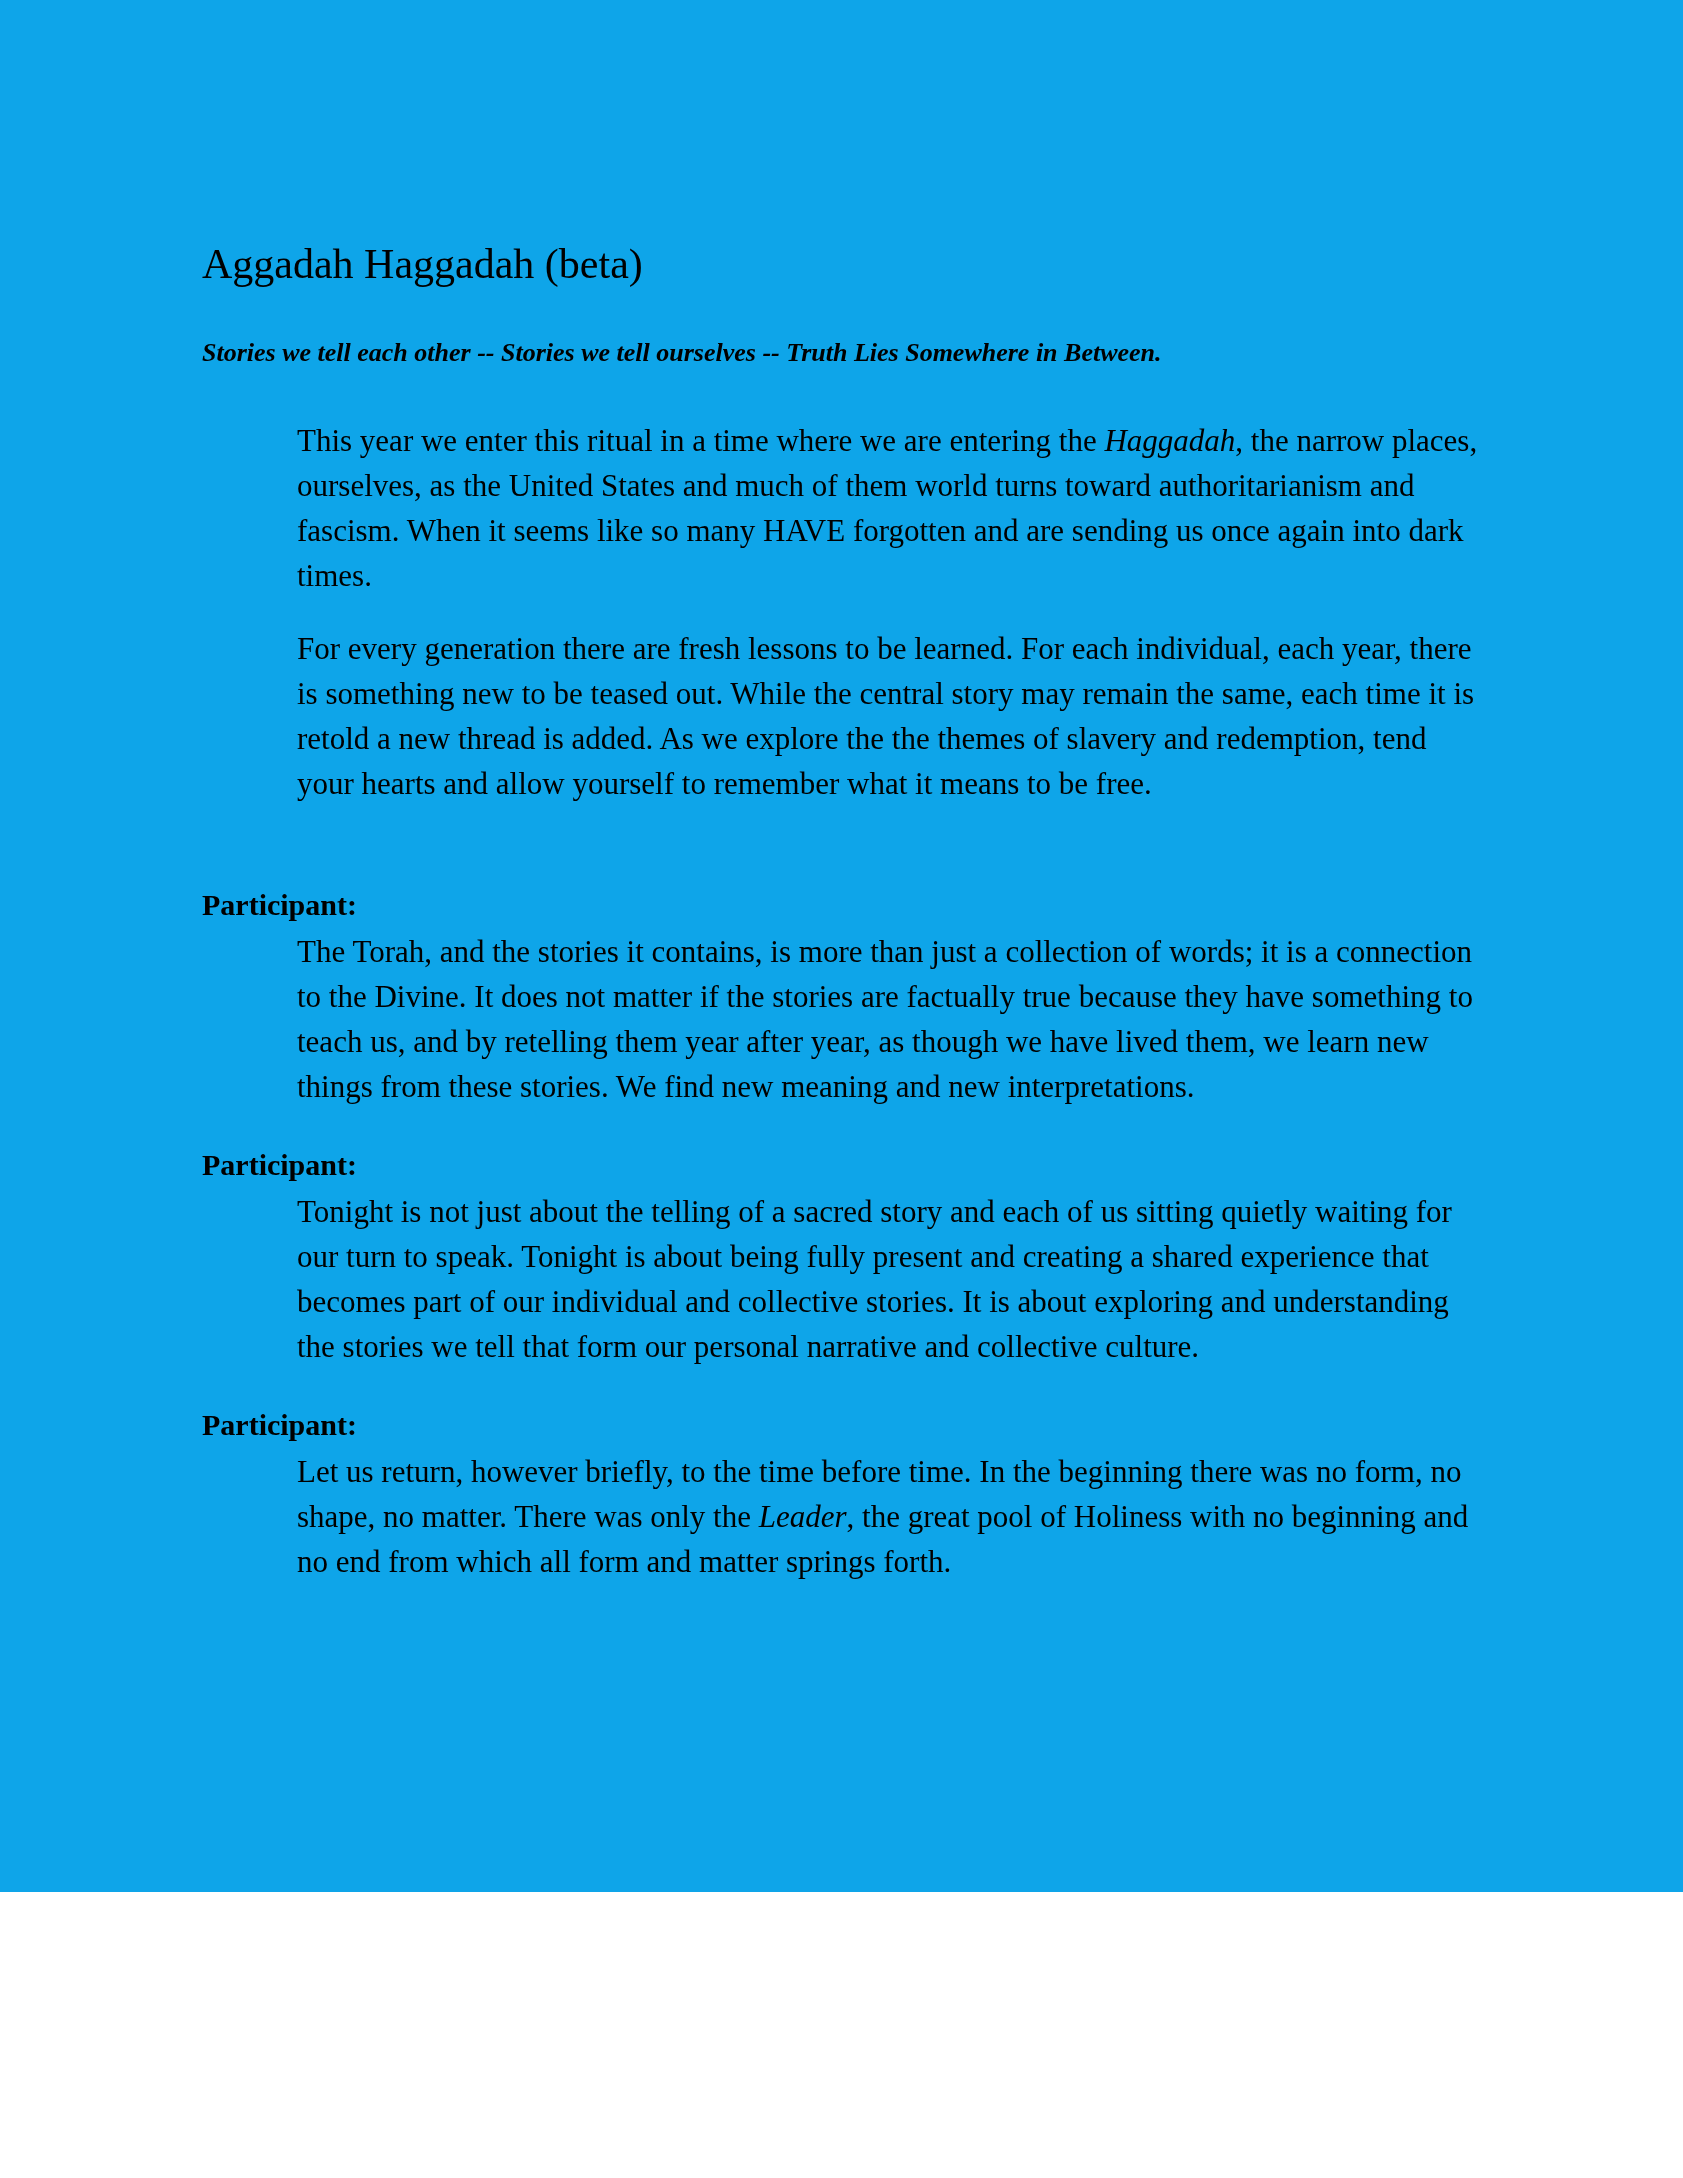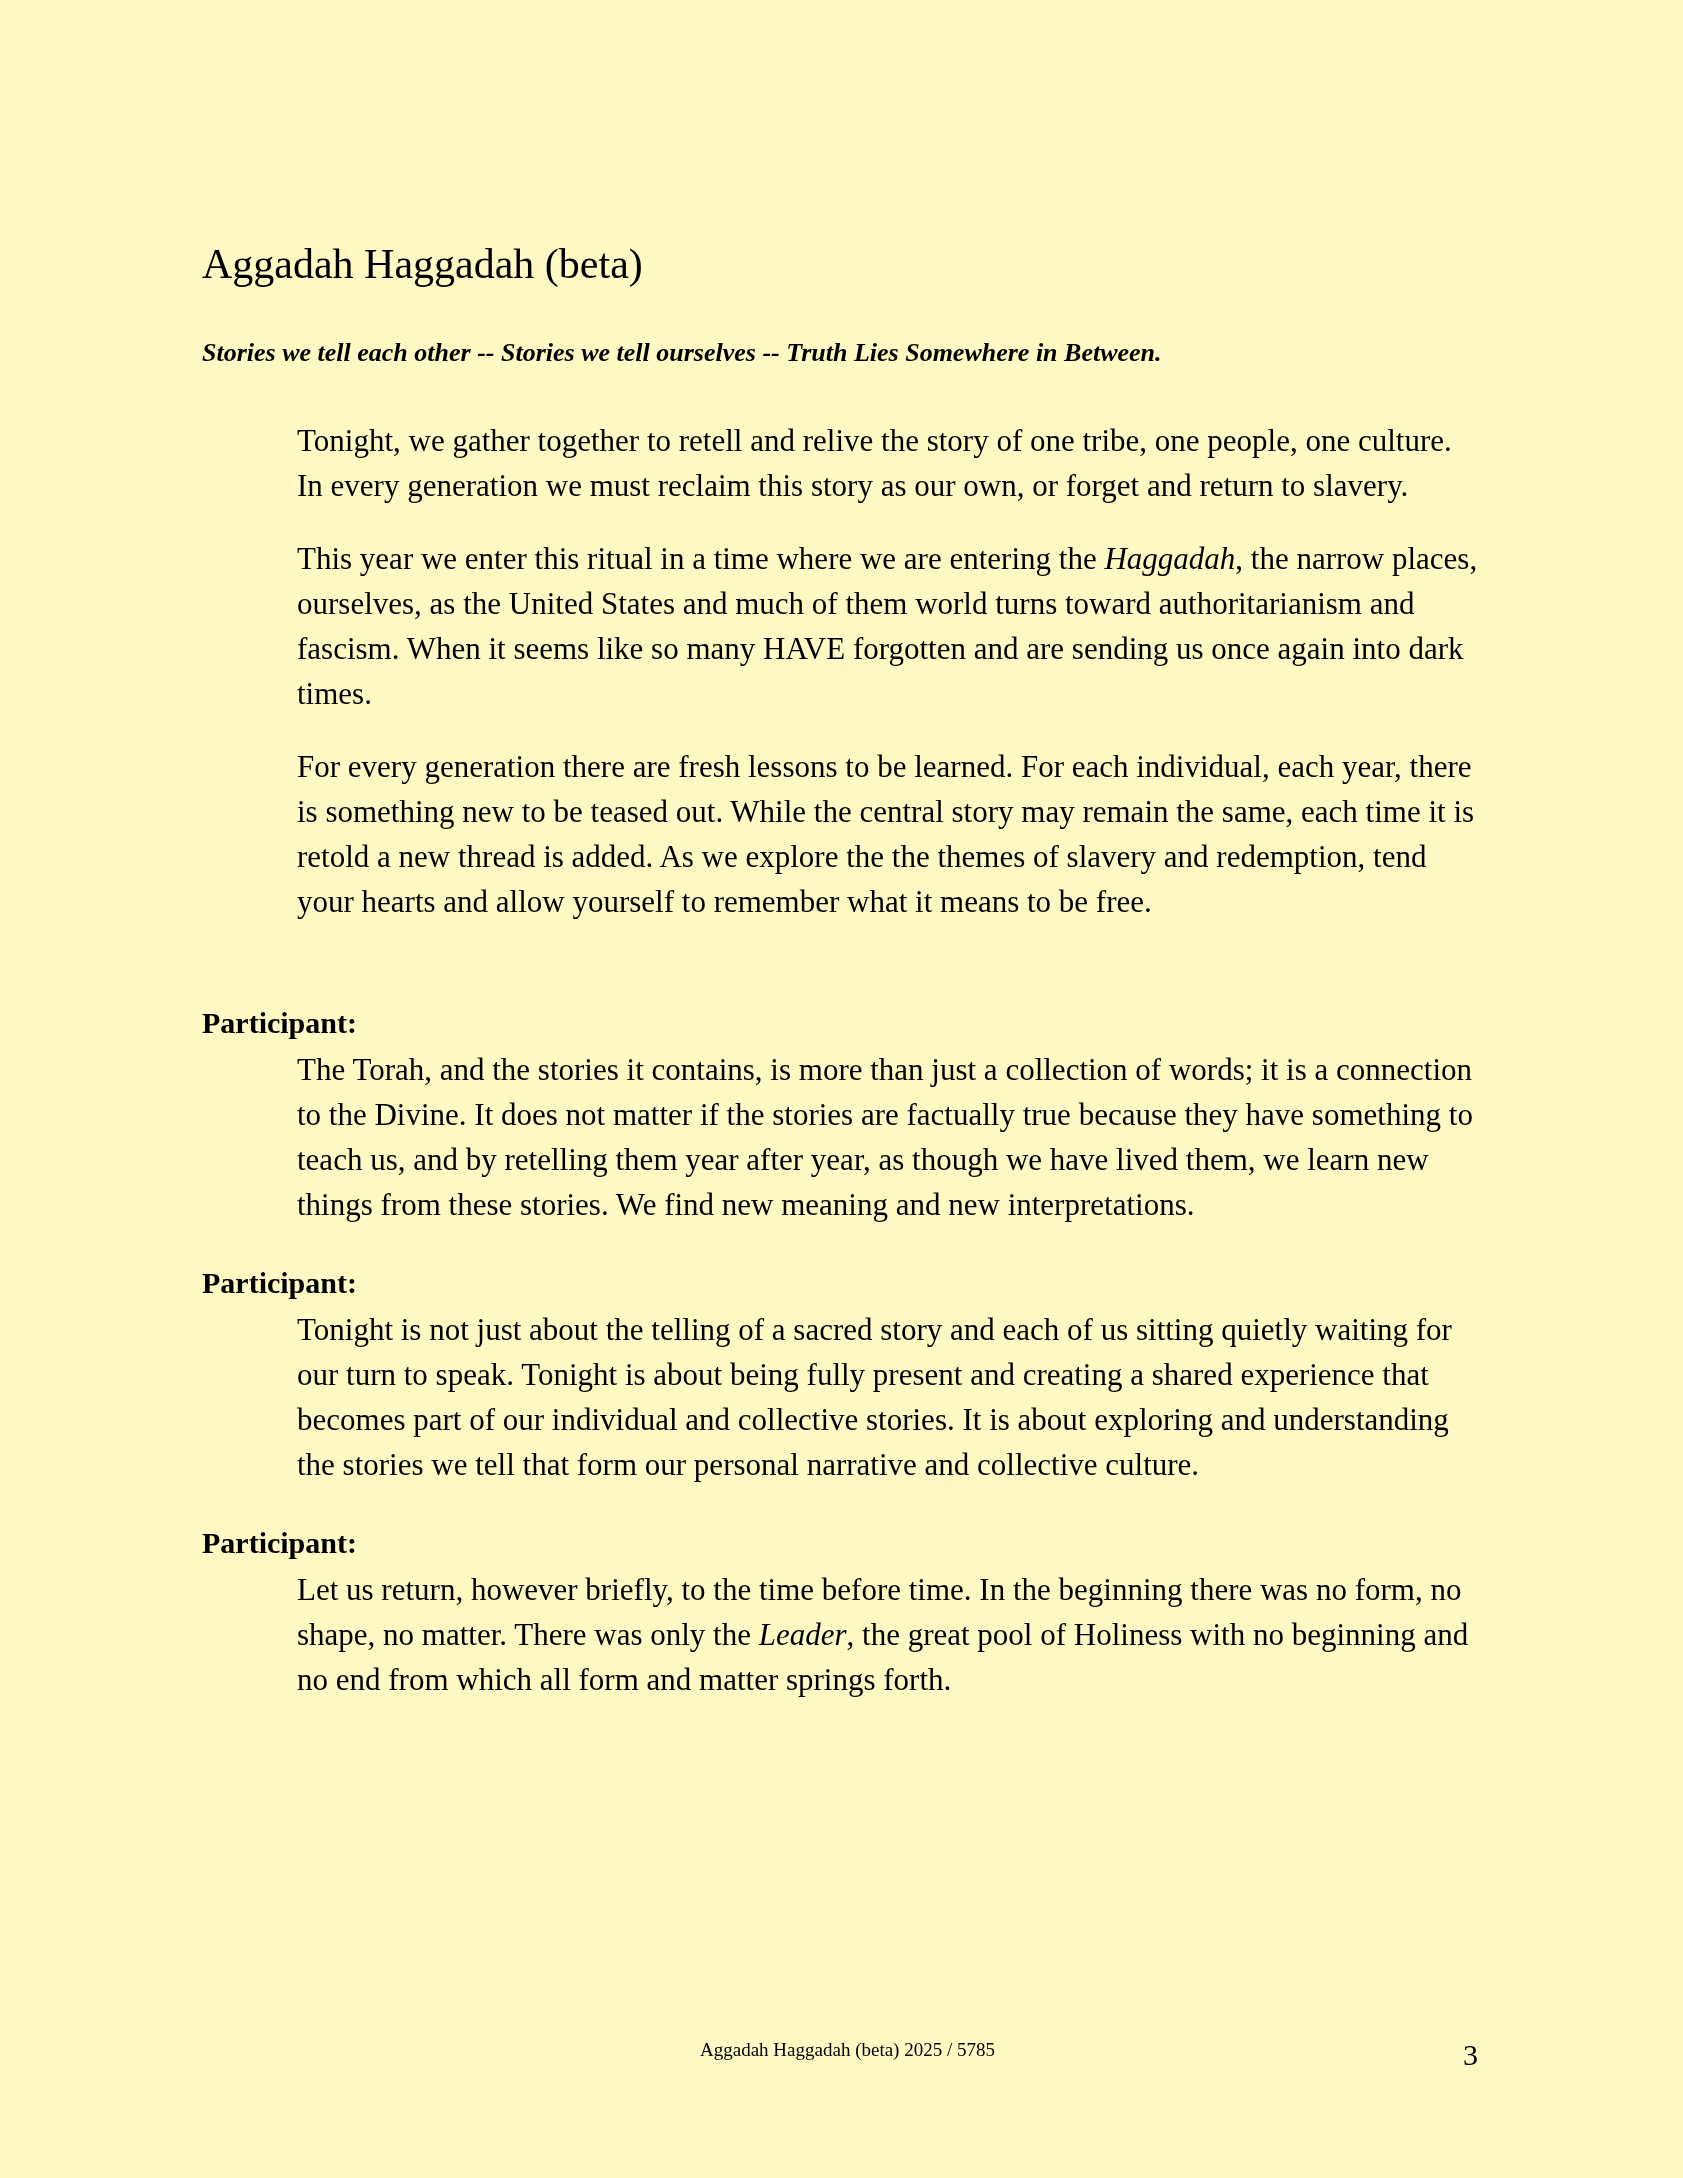--- a/index.html
+++ b/index.html
@@ -3,22 +3,22 @@
 <meta charset="utf-8">
 <style>
   html, body {
     margin: 0;
     padding: 0;
     background: #ffffff;
   }
   .page {
     position: relative;
     width: 1683px;
-    height: 2178px;
-    background: #fef9c3;
+    height: 1892px;
+    background: #0ea5e9;
     color: #000000;
     font-family: "Liberation Serif", "DejaVu Serif", serif;
     overflow: hidden;
   }
   .content {
     position: absolute;
     left: 202px;
     top: 240px;
     width: 1283px;
   }
@@ -73,21 +73,20 @@
 </style>
 </head>
 <body>
 
 <div class="page">
   <div class="content">
     <h1 class="doc-title">Aggadah Haggadah (beta)</h1>
     <p class="doc-subtitle">Stories we tell each other -- Stories we tell ourselves -- Truth Lies Somewhere in Between.</p>
     <div id="sections">
         <div class="section">
-          <p class="para"><span>Tonight, we gather together to retell and relive the story of one tribe, one people, one culture. In every generation we must reclaim this story as our own, or forget and return to slavery.</span></p>
           <p class="para"><span>This year we enter this ritual in a time where we are entering the </span><em>Haggadah</em><span>, the narrow places, ourselves, as the United States and much of them world turns toward authoritarianism and fascism. When it seems like so many HAVE forgotten and are sending us once again into dark times.</span></p>
           <p class="para"><span>For every generation there are fresh lessons to be learned. For each individual, each year, there is something new to be teased out. While the central story may remain the same, each time it is retold a new thread is added. As we explore the the themes of slavery and redemption, tend your hearts and allow yourself to remember what it means to be free.</span></p>
         </div>
         <div class="section">
           <div class="speaker">Participant:</div>
           <p class="para"><span>The Torah, and the stories it contains, is more than just a collection of words; it is a connection to the Divine. It does not matter if the stories are factually true because they have something to teach us, and by retelling them year after year, as though we have lived them, we learn new things from these stories. We find new meaning and new interpretations.</span></p>
         </div>
         <div class="section">
           <div class="speaker">Participant:</div>
           <p class="para"><span>Tonight is not just about the telling of a sacred story and each of us sitting quietly waiting for our turn to speak.  Tonight is about being fully present and creating a shared experience that becomes part of our individual and collective stories. It is about exploring and understanding the stories we tell that form our personal narrative and collective culture.</span></p>

